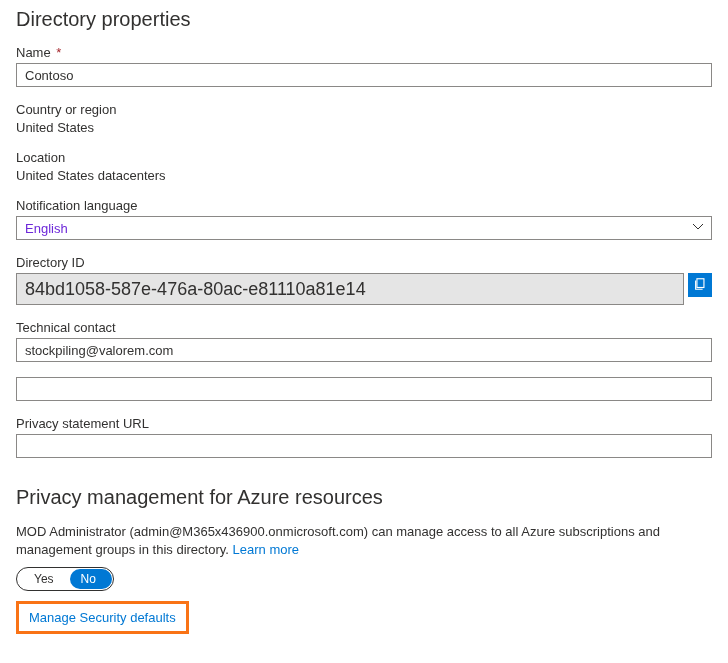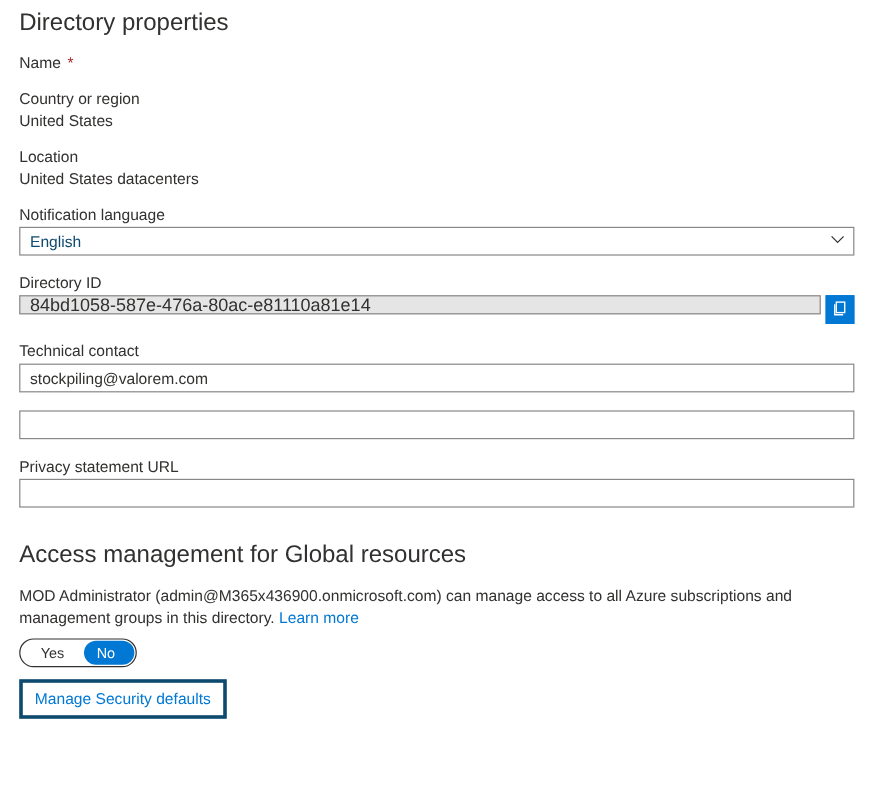--- a/index.html
+++ b/index.html
@@ -43,41 +43,41 @@
     .select-wrap {
       position: relative;
       width: 100%;
     }
     .select-box {
       width: 100%;
       padding: 4px 28px 4px 8px;
       font-size: 13px;
       border: 1px solid #8a8886;
       background: #fff;
-      color: #0c4a6e;
+      color: #6d28d9;
       height: 24px;
       cursor: pointer;
     }
     .chevron {
       position: absolute;
       right: 8px;
       top: 50%;
       transform: translateY(-50%);
       pointer-events: none;
     }
     .id-row { display: flex; align-items: stretch; gap: 4px; }
     .id-input {
       flex: 1;
       padding: 4px 8px;
-      font-size: 15px;
+      font-size: 18px;
       font-family: inherit;
       border: 1px solid #8a8886;
       background: #e5e5e5;
       color: #323130;
-      height: 16px;
+      height: 32px;
     }
     .copy-btn {
       display: flex;
       align-items: center;
       justify-content: center;
       width: 24px;
       height: 24px;
       border: 1px solid #0078d4;
       background: #0078d4;
       cursor: pointer;
@@ -114,35 +114,36 @@
       border-radius: 10px;
       color: #323130;
       background: #fff;
     }
     .toggle-opt.active {
       background: #0078d4;
       color: #fff;
       padding-left: 11px;
     }
     .highlight-box {
-      border: 3px solid #0c4a6e;
+      border: 3px solid #f97316;
       display: inline-block;
       padding: 6px 10px;
     }
   </style>
 </head>
 <body>
 
 <div class="section-title">Directory properties</div>
 
 <div class="field">
   <div class="field-label">
     <span>Name</span>
     <span class="required">*</span>
   </div>
+  <input type="text" class="text-input" value="Contoso" style="">
 </div>
 
 <div class="field">
   <div class="field-label">Country or region</div>
   <div class="text-value">United States</div>
 </div>
 
 <div class="field">
   <div class="field-label">Location</div>
   <div class="text-value">United States datacenters</div>
@@ -183,21 +184,21 @@
 <div class="field">
   <input type="text" class="text-input" value="" style="">
 </div>
 
 <div class="field">
   <div class="field-label">Privacy statement URL</div>
   <input type="text" class="text-input" value="" style="">
 </div>
 
 <div class="section2">
-  <div class="section-title">Access management for Global resources</div>
+  <div class="section-title">Privacy management for Azure resources</div>
   <div class="desc">
     <span>MOD Administrator (admin@M365x436900.onmicrosoft.com) can manage access to all Azure subscriptions and management groups in this directory. </span><a class="link">Learn more</a>
   </div>
   <div class="toggle">
     <div class="toggle-opt">Yes</div>
     <div class="toggle-opt active">No</div>
   </div>
   <div>
     <div class="highlight-box">
       <a class="link">Manage Security defaults</a>

